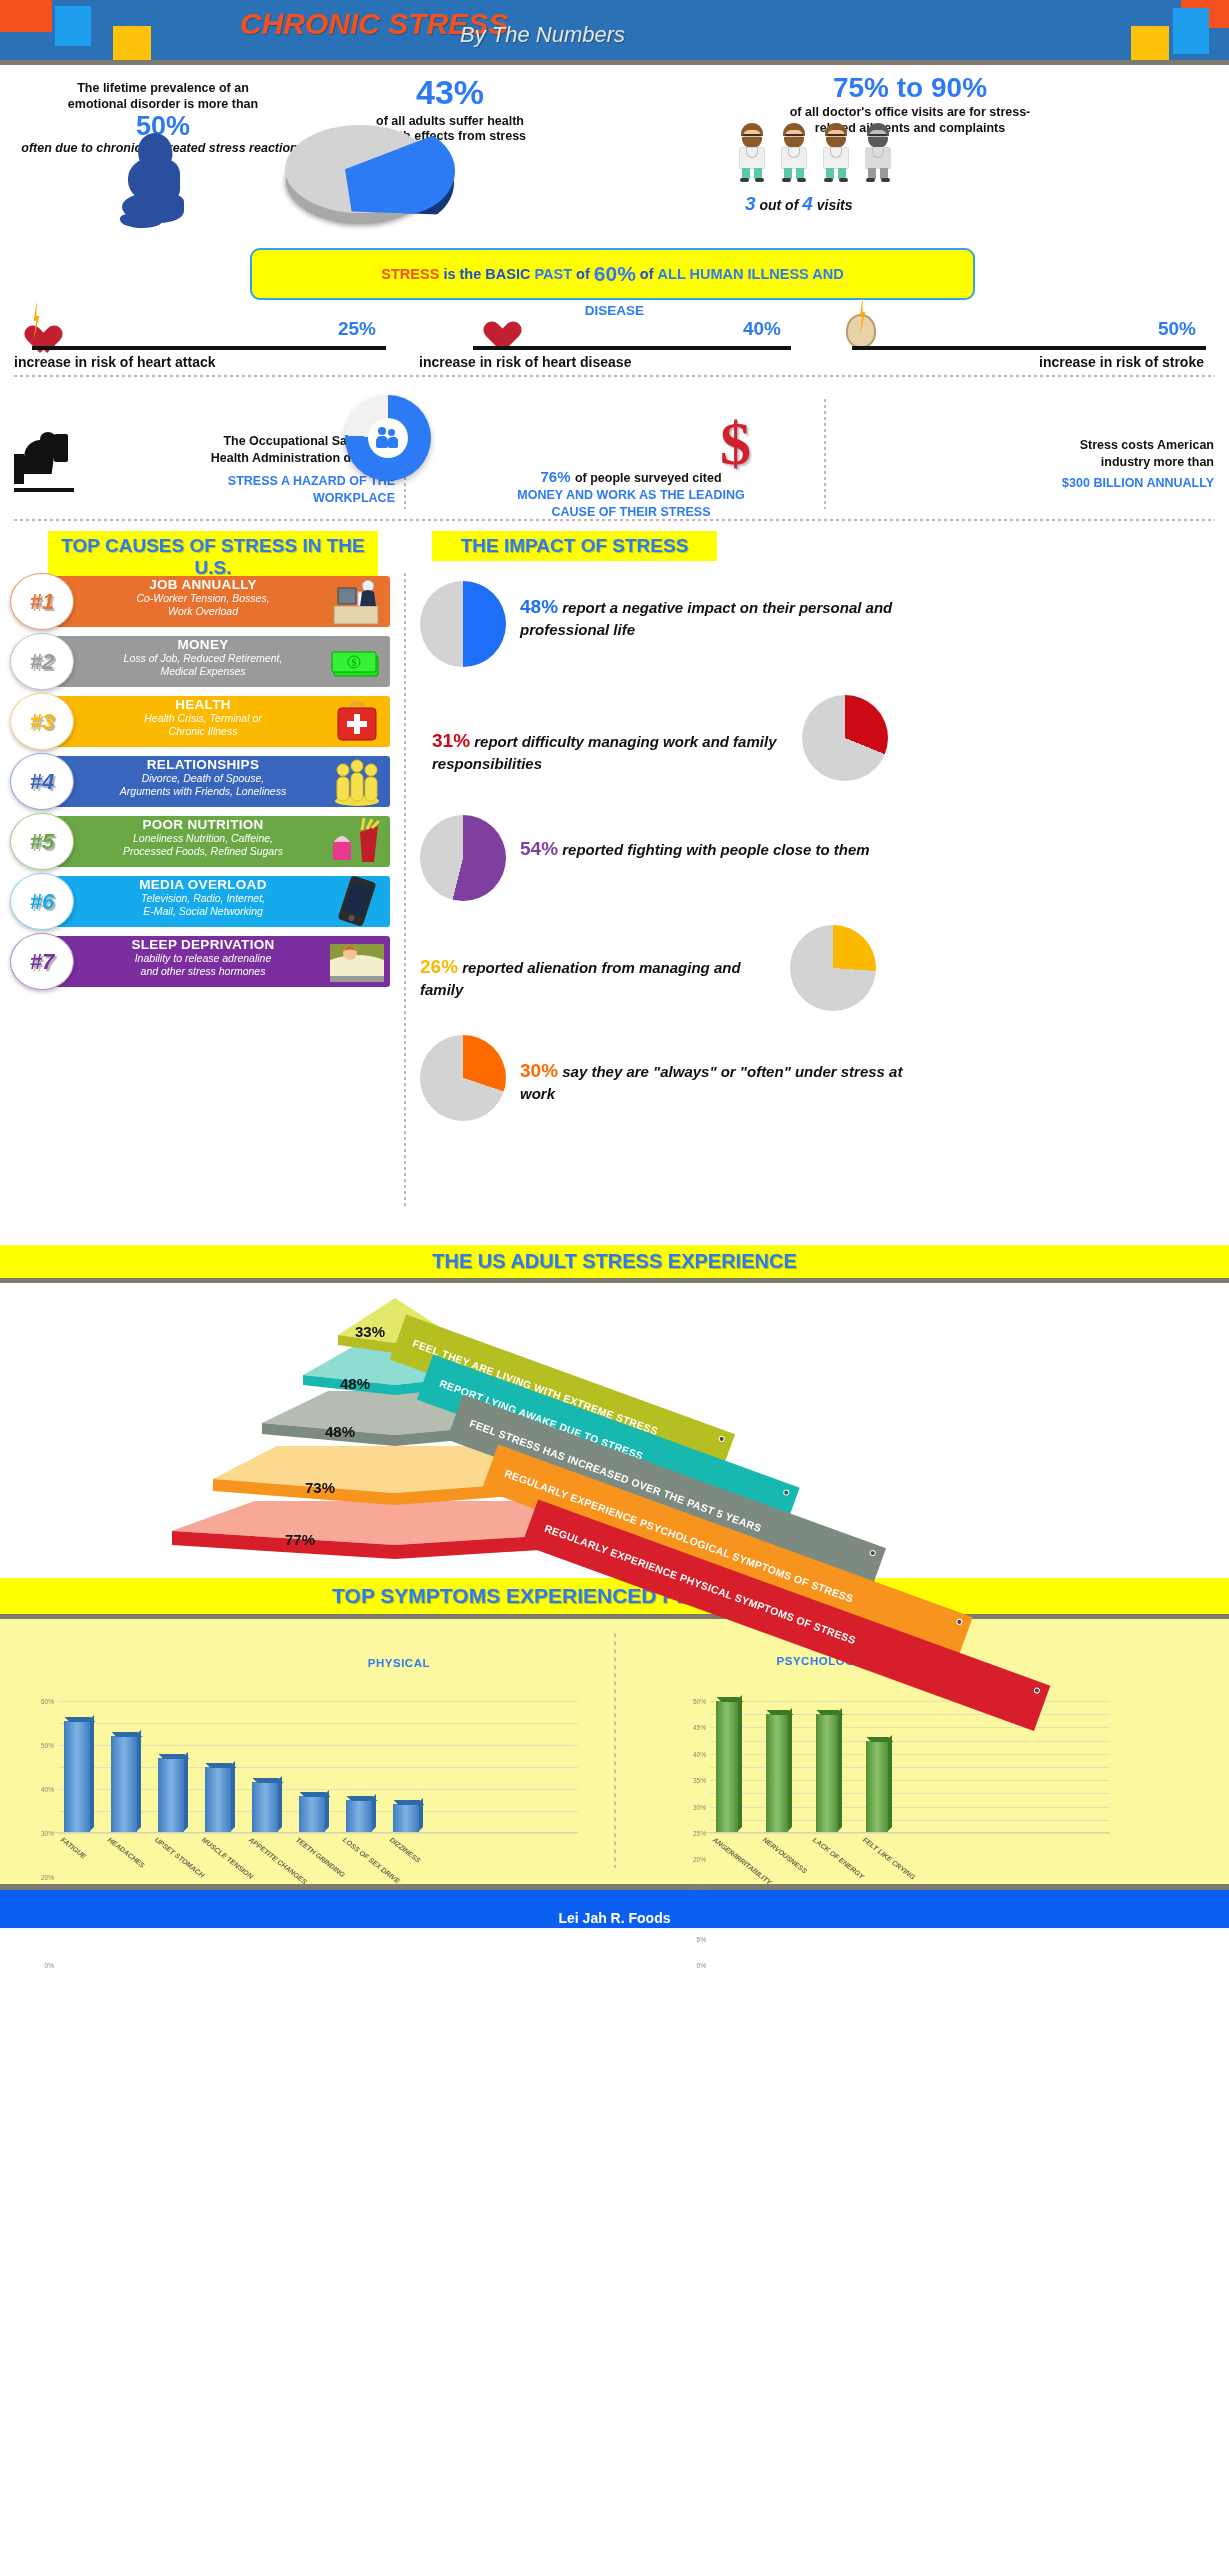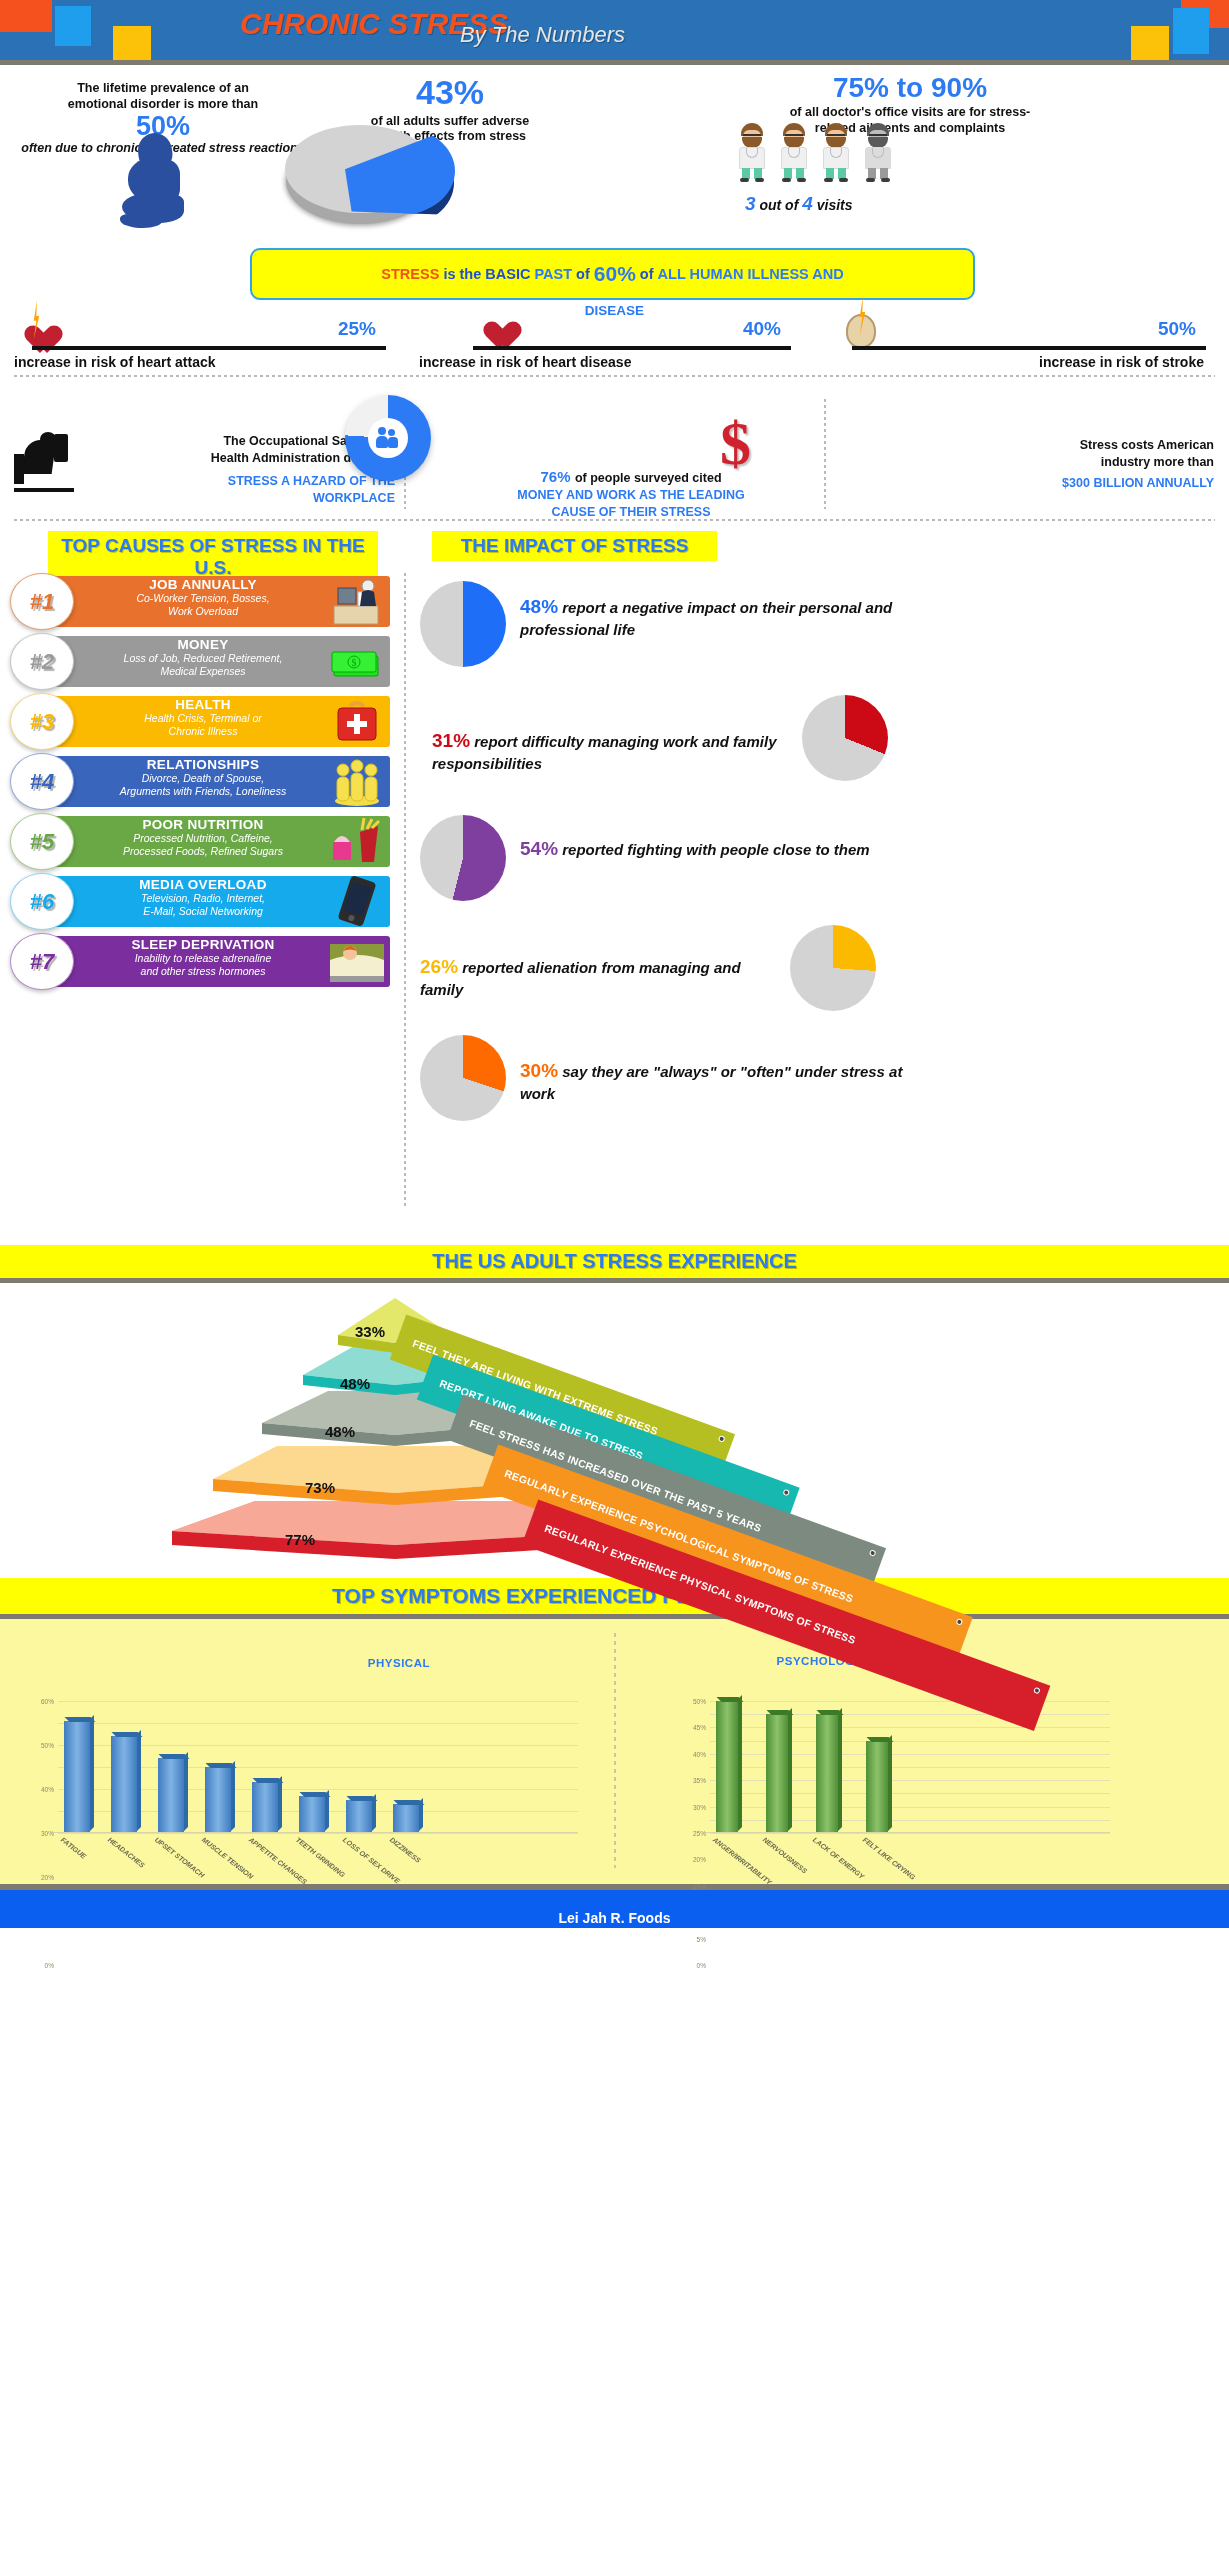--- a/index.html
+++ b/index.html
@@ -241,21 +241,21 @@
   </div>
   <div class="silh">
     <div class="s1p"></div>
       <div class="s2p"></div>
       <div class="s3p"></div>
       <div class="s4p"></div>
   </div>
 
   <div class="stat-col s1-c2">
     <div class="big-blue" style="font-size:34px">43%</div>
-    <div class="txt-blk" style="margin-top:3px">of all adults suffer adverse</div>
+    <div class="txt-blk" style="margin-top:3px">of all adults suffer health</div>
     <div class="txt-blk">health effects from stress</div>
   </div>
   <div class="pie3d">
     <div class="gray"></div>
       <div class="blue"></div>
   </div>
 
   <div class="stat-col s1-c3">
     <div class="big-blue" style="font-size:28px">75% to 90%</div>
     <div class="txt-blk" style="margin-top:3px">of all doctor's office visits are for stress-</div>
@@ -503,21 +503,21 @@
           </g>
         </svg>
     </div>
   </div>
 
   <div class="cause-row" style="top:288px">
     <div class="cause-bar" style="background:#6aa845"></div>
     <div class="cause-num" style="color:#6aa845; border:1px solid #a9cf92;">#5</div>
     <div class="cause-txt">
       <div class="cause-title">POOR NUTRITION</div>
-      <div class="cause-sub">Processed Nutrition, Caffeine,</div>
+      <div class="cause-sub">Loneliness Nutrition, Caffeine,</div>
       <div class="cause-sub">Processed Foods, Refined Sugars</div>
     </div>
     <div class="cause-ico">
       <svg viewBox="0 0 58 50" width="58" height="50">
           <path d="M32 16 l18 -6 -4 36 h-12z" fill="#c11e2a"></path>
           <g stroke="#f7d33a" stroke-width="3">
             <path d="M34 14 L36 2"></path>
             <path d="M39 13 L44 3"></path>
             <path d="M44 12 L51 5"></path>
           </g>

